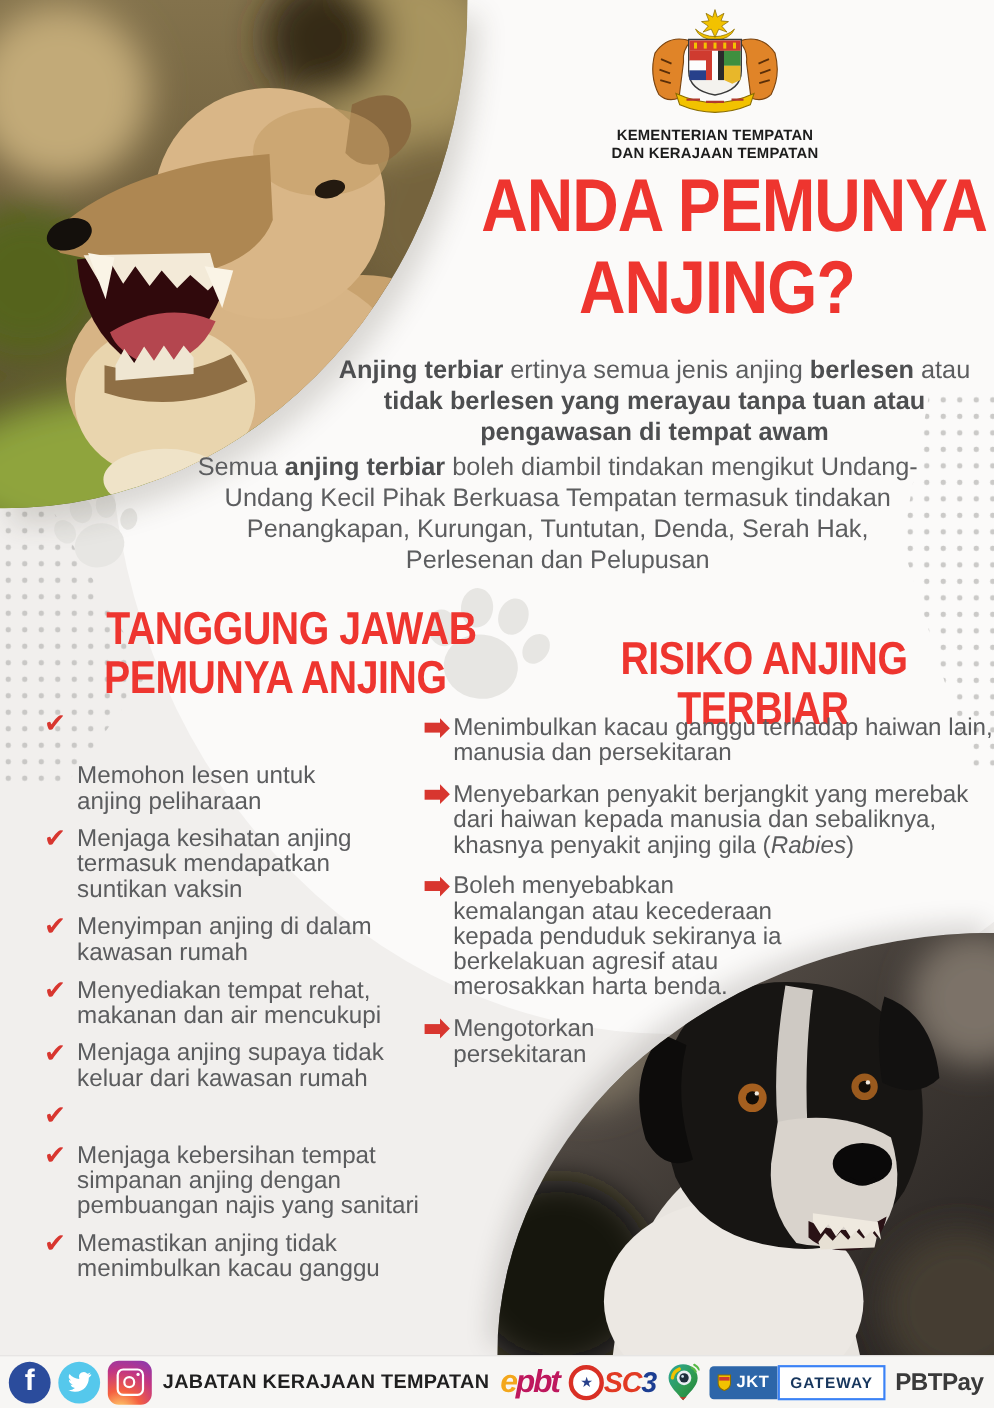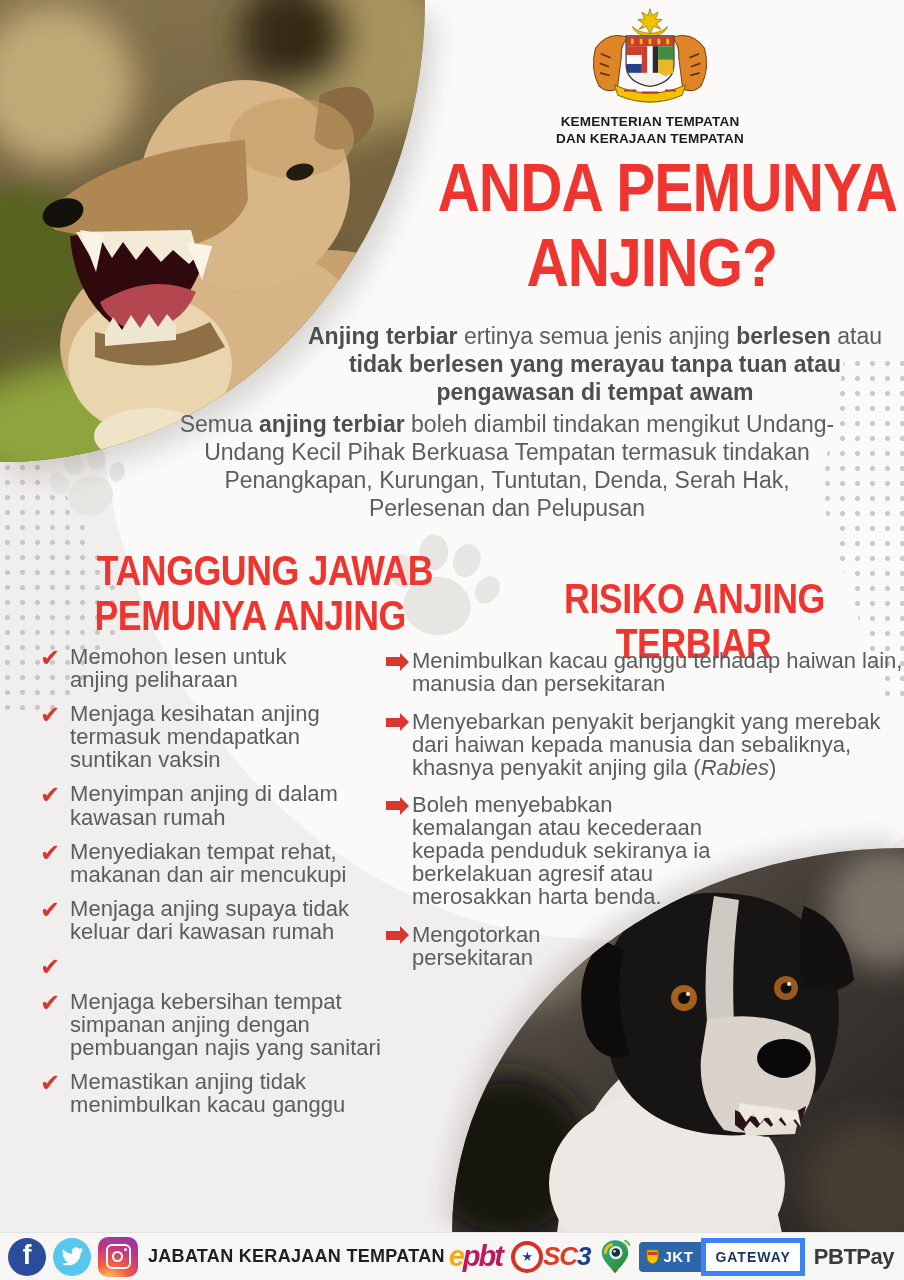--- a/index.html
+++ b/index.html
@@ -41,21 +41,21 @@
   .heading-left{left:55px;top:537px;width:360px;}
   .heading-right{left:498px;top:565px;width:368px;}
 
   
   ul.plist{list-style:none;margin:0;padding:0;position:absolute;z-index:4;}
   ul.plist li{display:flex;align-items:flex-start;color:#5b5c5e;font-size:22px;}
   .left-list{left:40px;top:645px;width:350px;}
   .left-list li{line-height:1.05;margin-bottom:11px;}
   .check{flex:0 0 auto;color:#d8362f;font-size:24px;line-height:1;margin:1px 10px 0 0;font-weight:bold;}
   .left-list .t{display:block;}
-  .left-list li:nth-child(1) .t{width:240px;}
+  .left-list li:nth-child(1) .t{width:240px;margin-top:48px;}
   .left-list li:nth-child(2) .t{width:300px;}
   .left-list li:nth-child(3) .t{width:300px;}
   .left-list li:nth-child(4) .t{width:312px;}
   .left-list li:nth-child(5) .t{width:322px;}
   .left-list li:nth-child(6) .t{width:300px;}
   .left-list li:nth-child(7) .t{width:312px;}
   .left-list li:nth-child(8) .t{width:322px;}
 
   .right-list{left:386px;top:650px;width:520px;}
   .right-list li{line-height:1.04;margin-bottom:15px;}
@@ -82,21 +82,21 @@
   .epbt{font-weight:bold;font-style:italic;font-size:29px;letter-spacing:-2px;white-space:nowrap;}
   .epbt .e{color:#f3a71c;text-shadow:0 0 1px #fff;}
   .epbt .rest{color:#be185d;text-shadow:0 0 1px #fff;}
   .osc3{display:flex;align-items:center;font-weight:bold;font-style:italic;font-size:26px;letter-spacing:-1px;}
   .osc-o{width:24px;height:24px;border-radius:50%;border:4px solid #d93025;background:#fff;display:flex;align-items:center;justify-content:center;color:#27408b;font-size:13px;font-style:normal;}
   .osc-sc{color:#e23a23;text-align:right;}
   .osc-3{color:#1c3e92;}
   .jkt-group{display:flex;align-items:center;}
   .jkt-box{display:flex;align-items:center;gap:4px;background:#2d66a9;border-radius:4px 0 0 4px;height:30px;padding:0 8px 0 6px;}
   .jkt-box b{color:#fff;font-size:15px;letter-spacing:.5px;}
-  .gateway-box{height:28px;display:flex;align-items:center;background:#fff;border:5px solid #3b82f6;padding:0 9px;font-weight:bold;font-size:14px;color:#17365d;letter-spacing:1px;}
+  .gateway-box{height:28px;display:flex;align-items:center;background:#fff;border:2px solid #3b82f6;padding:0 9px;font-weight:bold;font-size:14px;color:#17365d;letter-spacing:1px;}
   .pbtpay{font-weight:bold;font-size:22px;color:#3a3a3a;letter-spacing:-.5px;}
 </style>
 </head>
 <body>
 
 <div class="poster">
 
   <div class="white-blob"></div>
   <div class="dots dots-left"></div>
   <div class="dots dots-right"></div>

